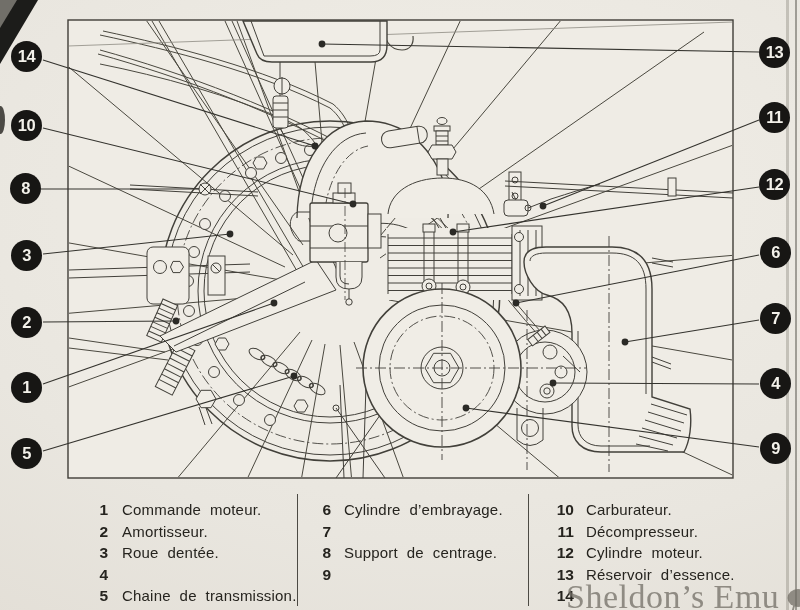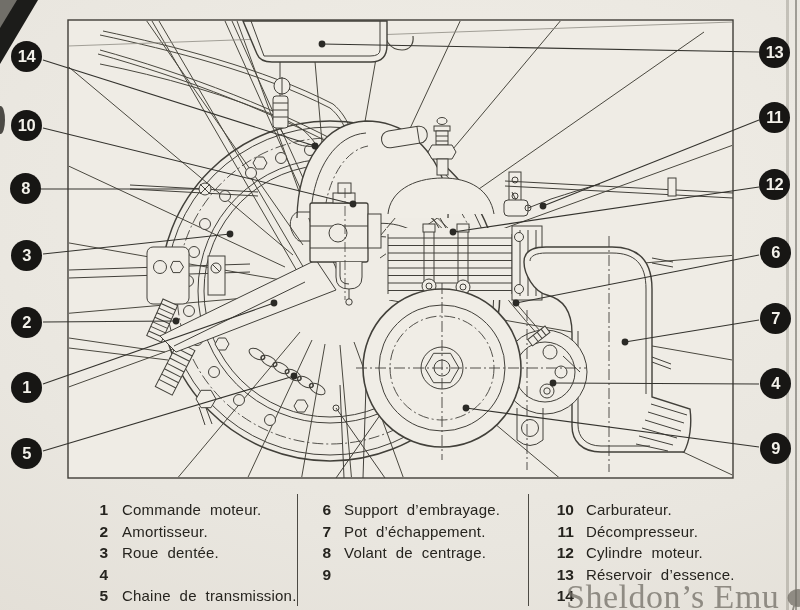--- a/index.html
+++ b/index.html
@@ -416,29 +416,28 @@
           <span class="lnum">4</span>
         </div>
       <div class="lrow">
           <span class="lnum">5</span>
           <span class="llabel">Chaine de transmission.</span>
         </div>
     </div>
     <div class="lcol c2">
       <div class="lrow">
           <span class="lnum">6</span>
-          <span class="llabel">Support d’embrayage.</span>
+          <span class="llabel">Cylindre d’embrayage.</span>
         </div>
       <div class="lrow">
           <span class="lnum">7</span>
-          <span class="llabel">Pot d’échappement.</span>
         </div>
       <div class="lrow">
           <span class="lnum">8</span>
-          <span class="llabel">Volant de centrage.</span>
+          <span class="llabel">Support de centrage.</span>
         </div>
       <div class="lrow">
           <span class="lnum">9</span>
         </div>
     </div>
     <div class="lcol c3">
       <div class="lrow">
           <span class="lnum">10</span>
           <span class="llabel">Carburateur.</span>
         </div>

